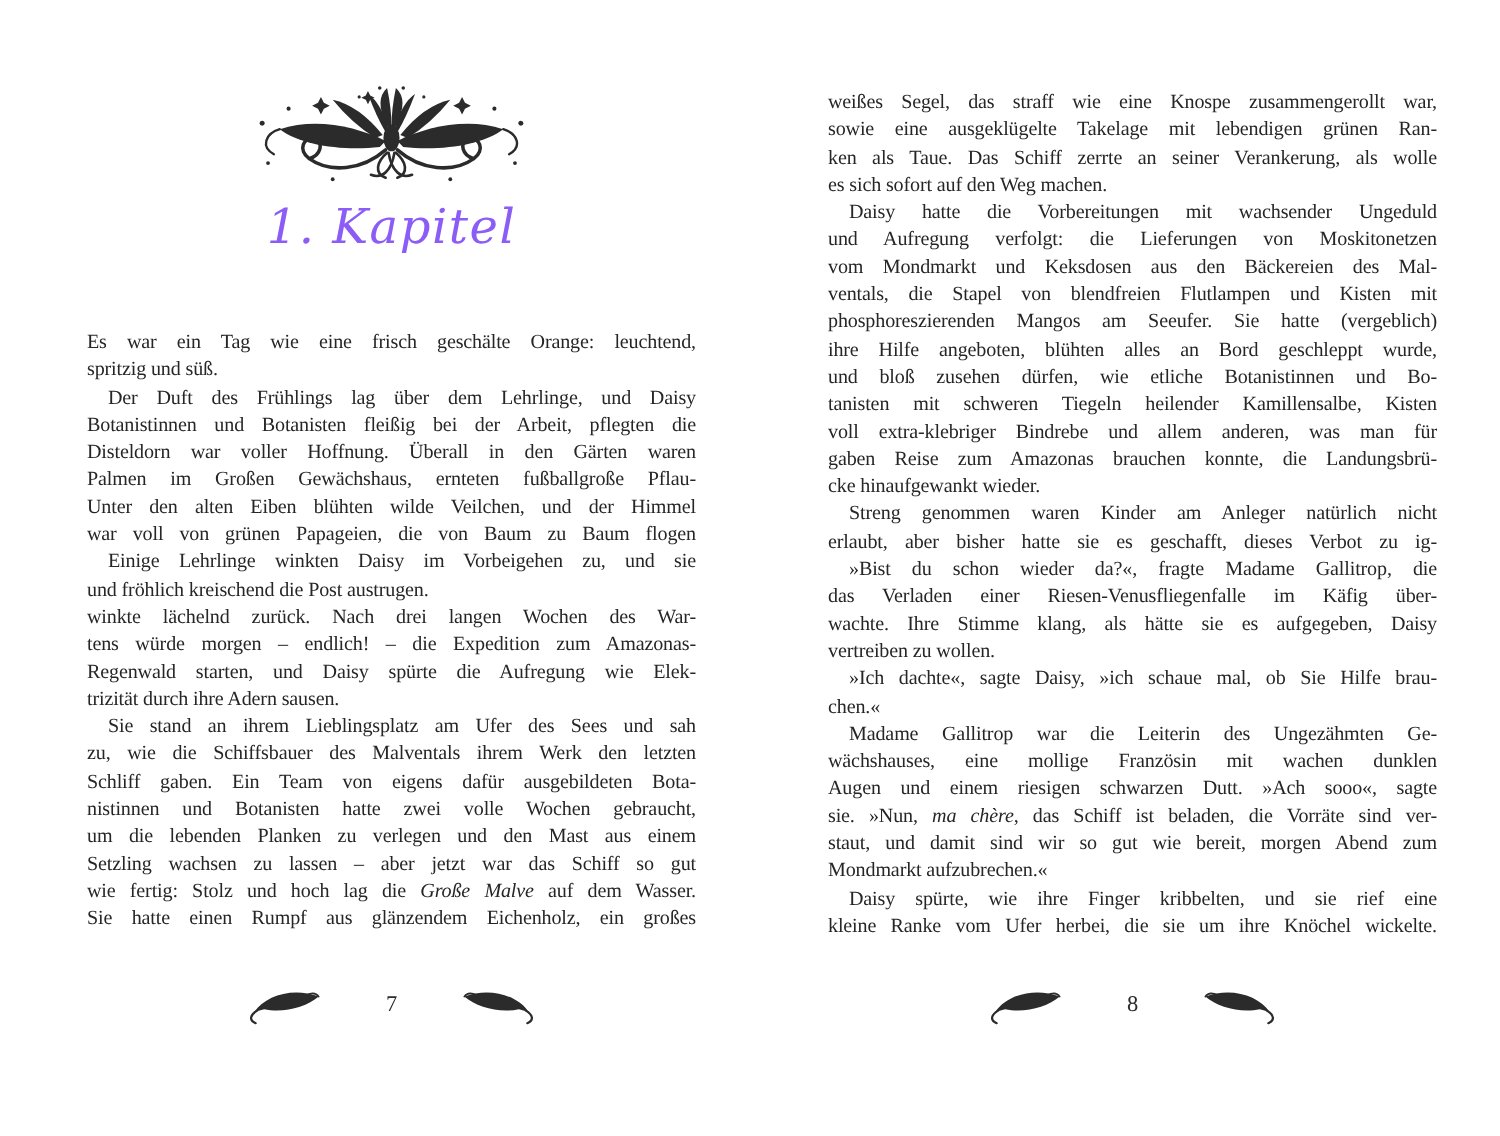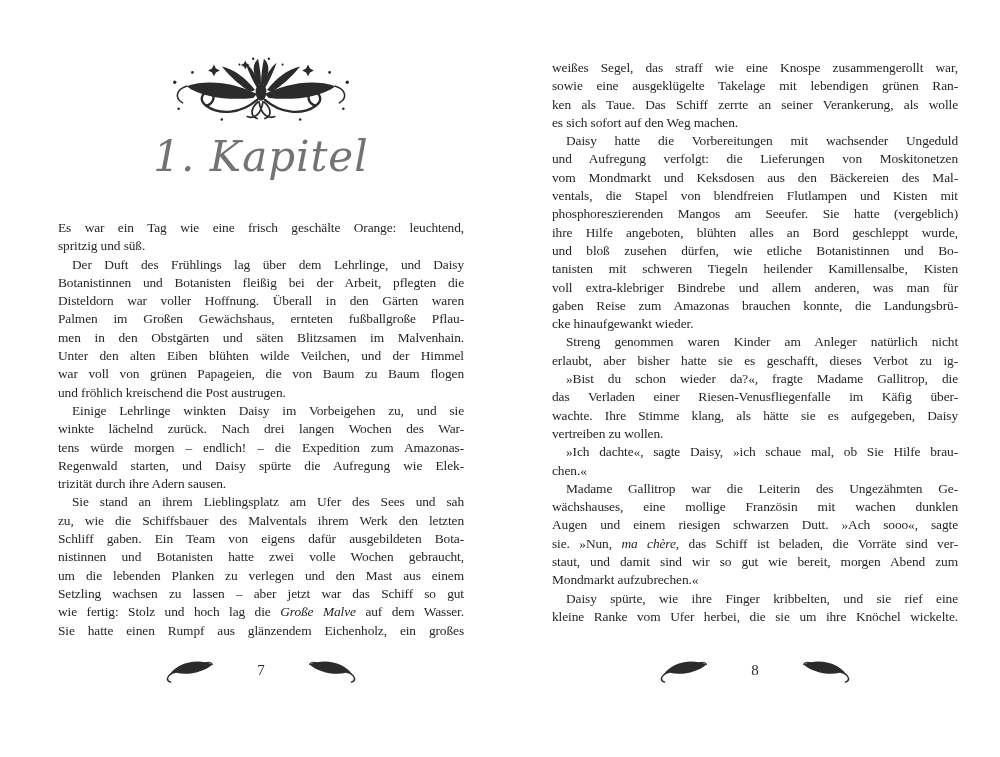--- a/index.html
+++ b/index.html
@@ -14,21 +14,21 @@
   .page-left{left:58px;}
   .page-right{left:552px;}
 
   .ornament{position:absolute;top:54px;left:50%;transform:translateX(-50%);
     width:196px;height:80px;}
   .chapter-title{
     position:absolute;top:132px;left:0;width:100%;
     text-align:center;
     font-family:"DejaVu Serif","Liberation Serif",serif;
     font-style:italic;font-weight:400;
-    font-size:42px;color:#737373;letter-spacing:1px;
+    font-size:32px;color:#8b5cf6;letter-spacing:1px;
   }
 
   .body-text{position:absolute;left:0;right:0;
     font-size:13.4px;letter-spacing:-0.1px;}
   .page-left  .body-text{top:219px;}
   .page-right .body-text{top:59px;}
 
   .line{
     height:18.3px;line-height:18.3px;
     text-align:justify;text-align-last:left;
@@ -100,25 +100,24 @@
 
   <div class="chapter-title">1. Kapitel</div>
 
   <div class="body-text">
       <div class="line j"><span>Es war ein Tag wie eine frisch geschälte Orange: leuchtend,</span></div>
       <div class="line"><span>spritzig und süß.</span></div>
       <div class="line j ind"><span>Der Duft des Frühlings lag über dem Lehrlinge, und Daisy</span></div>
       <div class="line j"><span>Botanistinnen und Botanisten fleißig bei der Arbeit, pflegten die</span></div>
       <div class="line j"><span>Disteldorn war voller Hoffnung. Überall in den Gärten waren</span></div>
       <div class="line j"><span>Palmen im Großen Gewächshaus, ernteten fußballgroße Pflau-</span></div>
-      <div class="line j"><span>men in den Obstgärten und säten Blitzsamen im Malvenhain.</span></div>
       <div class="line j"><span>Unter den alten Eiben blühten wilde Veilchen, und der Himmel</span></div>
       <div class="line j"><span>war voll von grünen Papageien, die von Baum zu Baum flogen</span></div>
+      <div class="line j ind"><span>Einige Lehrlinge winkten Daisy im Vorbeigehen zu, und sie</span></div>
       <div class="line"><span>und fröhlich kreischend die Post austrugen.</span></div>
-      <div class="line j ind"><span>Einige Lehrlinge winkten Daisy im Vorbeigehen zu, und sie</span></div>
       <div class="line j"><span>winkte lächelnd zurück. Nach drei langen Wochen des War-</span></div>
       <div class="line j"><span>tens würde morgen – endlich! – die Expedition zum Amazonas-</span></div>
       <div class="line j"><span>Regenwald starten, und Daisy spürte die Aufregung wie Elek-</span></div>
       <div class="line"><span>trizität durch ihre Adern sausen.</span></div>
       <div class="line j ind"><span>Sie stand an ihrem Lieblingsplatz am Ufer des Sees und sah</span></div>
       <div class="line j"><span>zu, wie die Schiffsbauer des Malventals ihrem Werk den letzten</span></div>
       <div class="line j"><span>Schliff gaben. Ein Team von eigens dafür ausgebildeten Bota-</span></div>
       <div class="line j"><span>nistinnen und Botanisten hatte zwei volle Wochen gebraucht,</span></div>
       <div class="line j"><span>um die lebenden Planken zu verlegen und den Mast aus einem</span></div>
       <div class="line j"><span>Setzling wachsen zu lassen – aber jetzt war das Schiff so gut</span></div>

